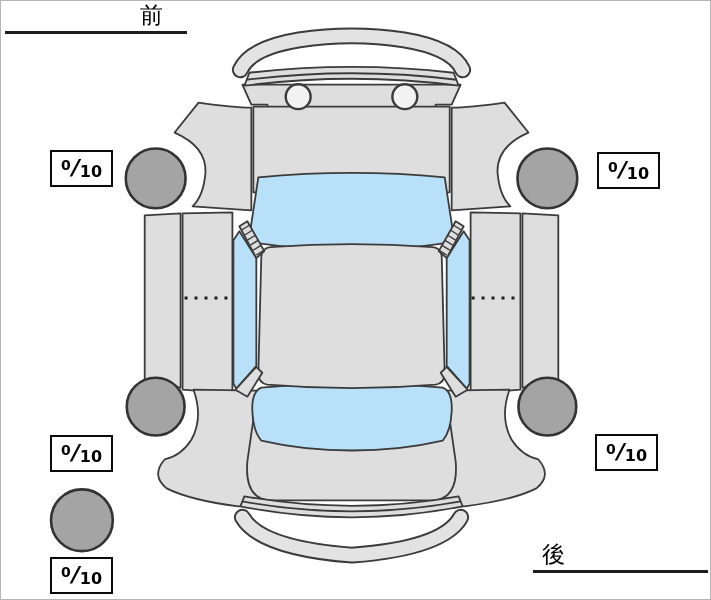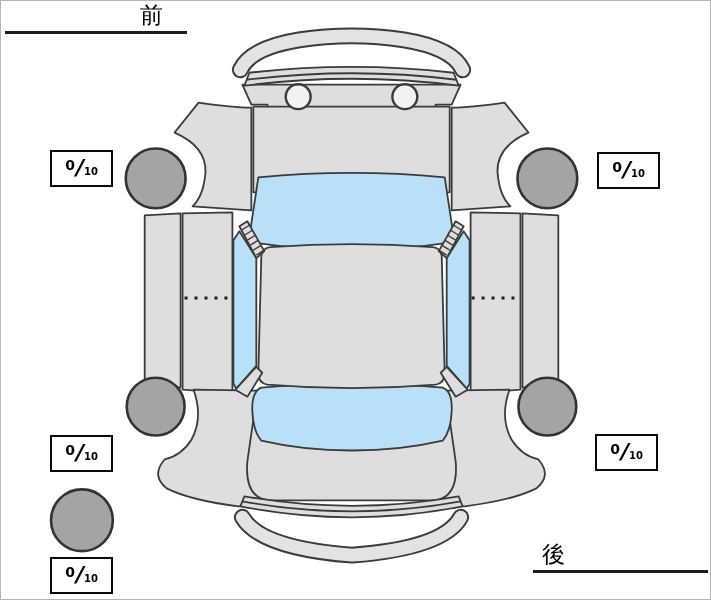--- a/index.html
+++ b/index.html
@@ -13,21 +13,21 @@
     font-family:"DejaVu Sans",sans-serif;letter-spacing:0;
   }
   .rule{position:absolute;height:3px;background:#1c1c1c;}
   .score-box{
     position:absolute;width:59px;height:33px;background:#fff;
     border:2px solid #0a0a0a;display:flex;align-items:center;justify-content:center;
     color:#000;font-weight:bold;
   }
   .score-box .num{font-size:14px;transform:translateY(-4px);margin-right:1px;}
   .score-box .slash{font-size:22px;font-style:italic;font-weight:bold;transform:translateY(-1px);}
-  .score-box .max{font-size:10px;transform:translateY(3px);}
+  .score-box .max{font-size:16px;transform:translateY(3px);}
   svg{position:absolute;left:0;top:0;}
 </style>
 </head>
 <body>
 
 <div id="stage">
 
   <div class="jp-label" style="left:139px;top:3px;">前</div>
   <div class="rule" style="left:4px;top:30px;width:182px;"></div>
 

